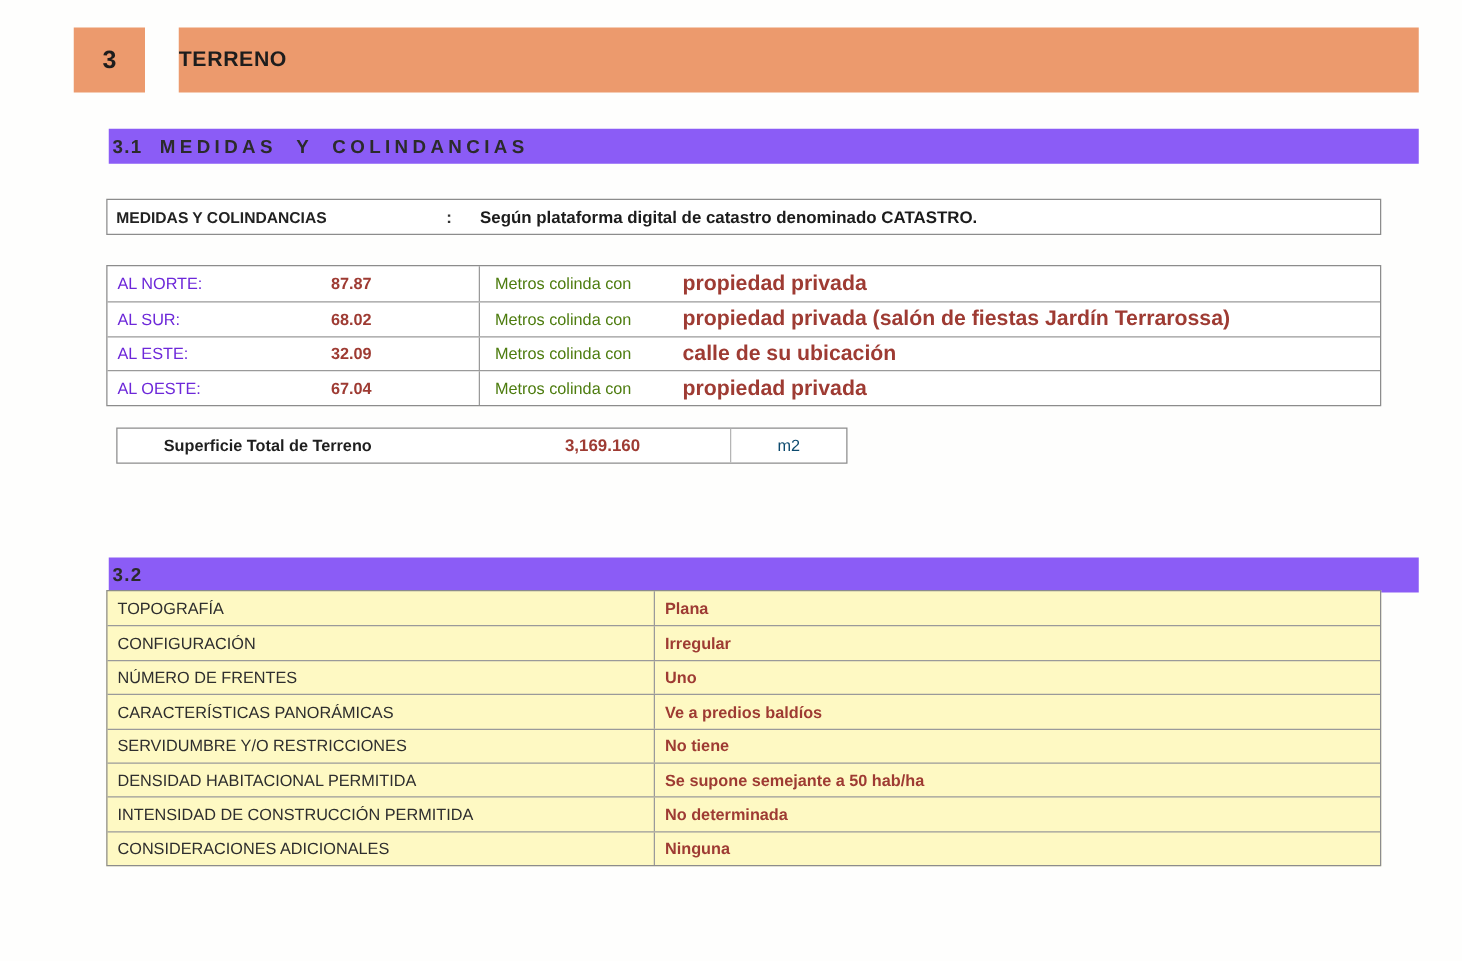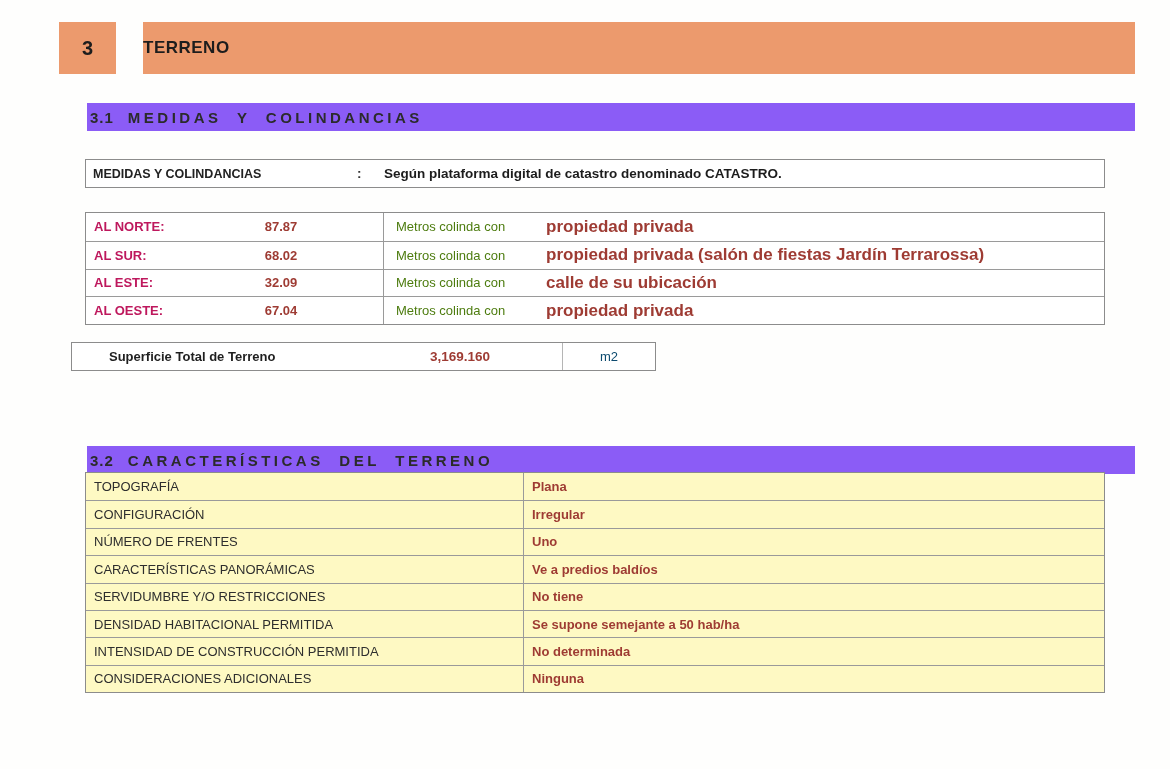--- a/index.html
+++ b/index.html
@@ -77,38 +77,38 @@
     grid-template-rows: repeat(4, 1fr);
   }
   .mrow { display: flex; align-items: stretch; }
   .mrow + .mrow { border-top: 1px solid #9a9a9a; }
   .m-left {
     display: flex; align-items: center;
     width: 297px; flex: none;
     border-right: 1px solid #9a9a9a;
   }
   .m-label {
-    font-weight: bold; font-size: 13px; color: #be185d;
+    font-weight: normal; font-size: 13px; color: #6d28d9;
     padding-left: 8px; width: 132px; flex: none;
   }
   .m-num {
     font-weight: bold; font-size: 13px; color: #9e3b33;
     width: 110px; text-align: center; flex: none;
   }
   .m-right { display: flex; align-items: center; flex: 1; }
   .m-mid {
     font-size: 13px; color: #4d7c0f;
     padding-left: 12px; width: 150px; flex: none;
   }
   .m-bound { font-weight: bold; font-size: 17px; color: #9e3b33; }
 
   
   .sup-box {
     position: absolute;
-    left: 71px; top: 342px;
+    left: 93px; top: 342px;
     width: 583px; height: 27px;
     border: 1px solid #8c8c8c;
     background: #fff;
     display: flex; align-items: stretch;
   }
   .sup-label {
     font-weight: bold; font-size: 13px; color: #1f1f1f;
     padding-left: 37px; width: 249px; flex: none; box-sizing: content-box;
     display: flex; align-items: center;
   }
@@ -215,21 +215,20 @@
   </div>
 
   <div class="sup-box">
     <span class="sup-label">Superficie Total de Terreno</span>
     <span class="sup-value">3,169.160</span>
     <span class="sup-unit">m2</span>
   </div>
 
   <div class="band band32">
     <span class="band-id">3.2</span>
-    <span class="band-title">CARACTERÍSTICAS DEL TERRENO</span>
   </div>
 
   <div class="ctable">
     <div class="crow">
       <div class="c-label">TOPOGRAFÍA</div>
       <div class="c-value">Plana</div>
     </div>
     <div class="crow">
       <div class="c-label">CONFIGURACIÓN</div>
       <div class="c-value">Irregular</div>

